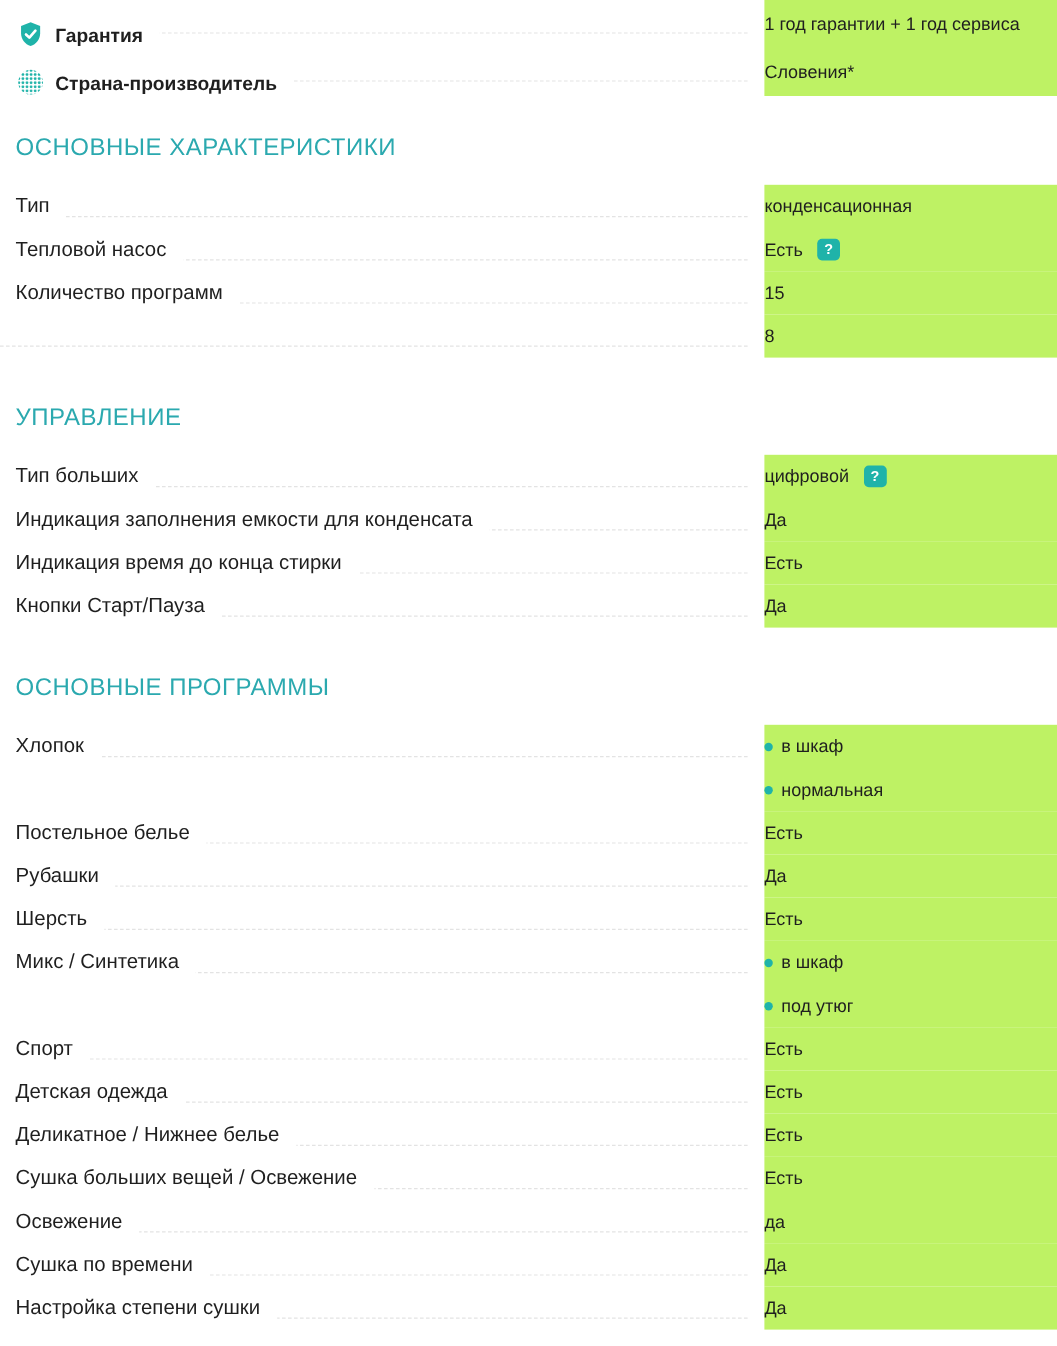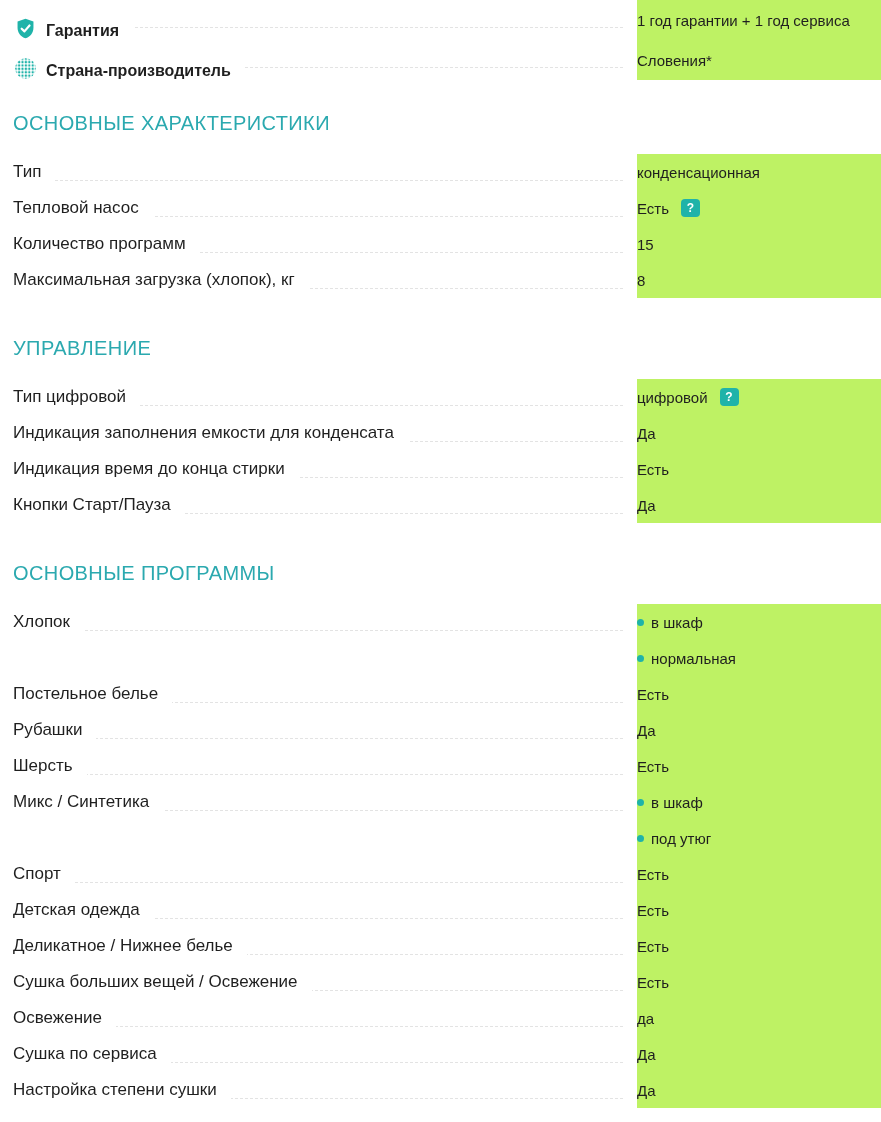--- a/index.html
+++ b/index.html
@@ -139,38 +139,37 @@
   <div class="value-line">
 
     <span class="value-text">15</span>
 
   </div>
 </div>
   </div>
 
   <div class="spec-row">
     <div class="leader"></div>
-    <span class="label">Максимальная загрузка (хлопок), кг</span>
     <div class="values">
   <div class="value-line">
 
     <span class="value-text">8</span>
 
   </div>
 </div>
   </div>
 </div>
   </section>
 
   <section class="spec-section">
     <h2 class="section-title">УПРАВЛЕНИЕ</h2>
     <div class="rows">
   <div class="spec-row">
     <div class="leader"></div>
-    <span class="label">Тип цифровой</span>
+    <span class="label">Тип больших</span>
     <div class="values">
   <div class="value-line">
 
     <span class="value-text">цифровой</span>
     <span class="help-badge">?</span>
   </div>
 </div>
   </div>
 
   <div class="spec-row">
@@ -341,21 +340,21 @@
   <div class="value-line">
 
     <span class="value-text">да</span>
 
   </div>
 </div>
   </div>
 
   <div class="spec-row">
     <div class="leader"></div>
-    <span class="label">Сушка по сервиса</span>
+    <span class="label">Сушка по времени</span>
     <div class="values">
   <div class="value-line">
 
     <span class="value-text">Да</span>
 
   </div>
 </div>
   </div>
 
   <div class="spec-row">

